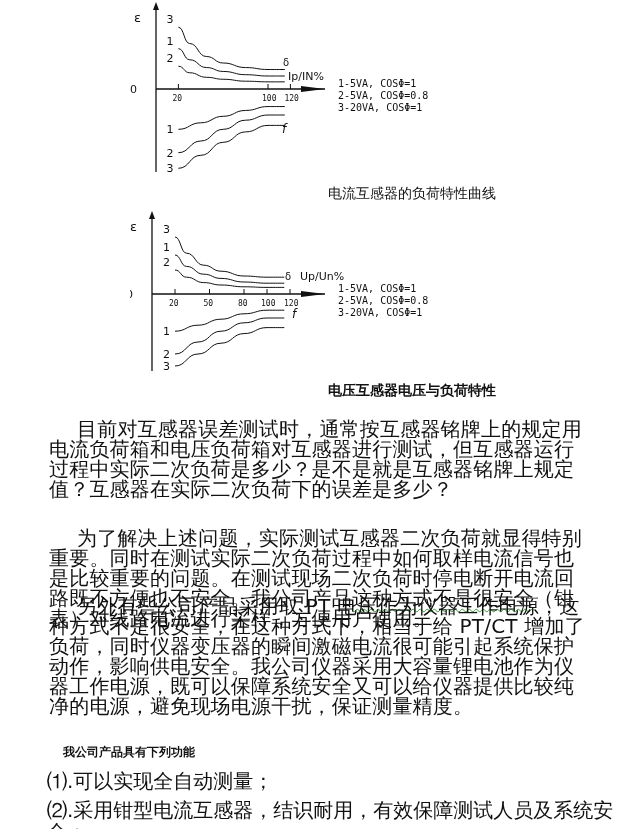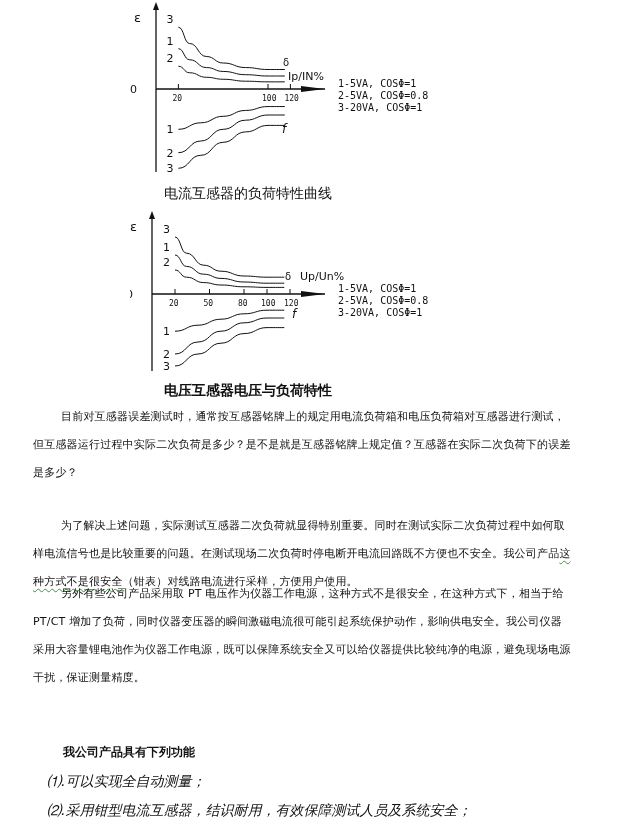--- a/index.html
+++ b/index.html
@@ -1,32 +1,32 @@
 <!DOCTYPE html>
 <html><head>
 <meta charset="utf-8">
 <style>
   html, body { margin: 0; padding: 0; background: #ffffff; }
   body { width: 624px; height: 829px; position: relative; overflow: hidden;
          font-family: "DejaVu Sans", sans-serif; color: #111; }
   .chart { position: absolute; left: 130px; }
   #chart1 { top: 0; }
   #chart2 { top: 205px; }
-  .caption { position: absolute; left: 0; width: 496px; text-align: center;
+  .caption { position: absolute; left: 0; width: 496px; text-align: right;
              font-size: 14px; line-height: 20px; }
   #cap1 { top: 183px; }
   #cap2 { top: 380px; font-weight: bold; }
-  .para { position: absolute; left: 33px; width: 540px; font-size: 11px;
-          line-height: 28px; letter-spacing: 0.2px; text-indent: 28px; margin: 0; }
+  .para { position: absolute; left: 33px; width: 540px; font-size: 20px;
+          line-height: 20px; letter-spacing: 0.2px; text-indent: 28px; margin: 16px; }
   #p1 { top: 403px; }
   #p2 { top: 512px; }
   #p3 { top: 580px; }
   .squig { text-decoration: underline wavy #3a9a3a; text-underline-offset: 3px; text-decoration-thickness: 1px; }
   .heading { position: absolute; left: 63px; top: 741px; font-size: 12px; font-weight: bold; line-height: 22px; }
-  .li { position: absolute; left: 47px; font-size: 14px; line-height: 22px; font-style: italic; }
+  .li { position: absolute; left: 47px; font-size: 20px; line-height: 22px; }
   #li1 { top: 770px; }
   #li2 { top: 799px; }
   svg text { font-family: "DejaVu Sans Mono", monospace; fill: #111; }
   svg .lbl { font-family: "DejaVu Sans", sans-serif; }
 </style>
 </head>
 <body>
 
 <svg id="chart1" class="chart" width="340" height="180" viewBox="0 0 340 180">
     <line x1="26" y1="8" x2="26" y2="172" stroke="#111" stroke-width="1.3"></line>

